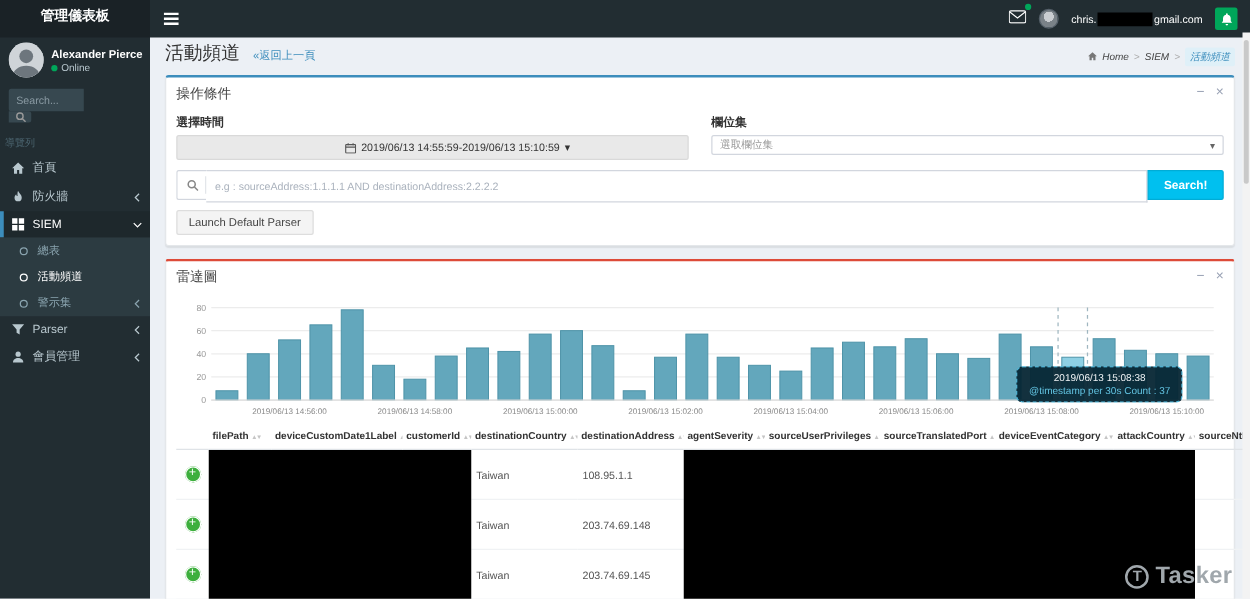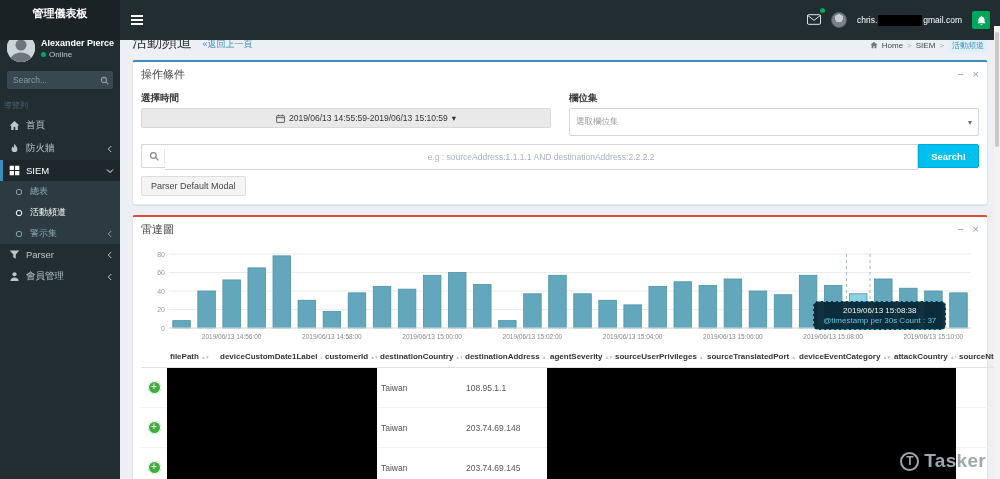--- a/index.html
+++ b/index.html
@@ -1,81 +1,81 @@
 <!DOCTYPE html>
 <html><head>
 <meta charset="utf-8">
 <style>
   * { margin:0; padding:0; box-sizing:border-box; }
   html,body { width:1000px; height:479px; overflow:hidden; }
   body { position:relative; background:#ecf0f5; font-family:"Liberation Sans","DejaVu Sans",sans-serif; }
 
   
-  .topbar { position:absolute; top:0; left:0; right:0; height:40px; display:flex; z-index:50; }
+  .topbar { position:absolute; top:0; left:0; right:0; height:30px; display:flex; z-index:50; }
   .logo { width:120px; background:#1a2226; color:#fff; font-size:11px; font-weight:bold; line-height:26px; text-align:center; flex:none; }
   .navbar { flex:1; background:#222d32; display:flex; align-items:center; }
   .hamburger { width:34px; height:26px; display:flex; align-items:center; justify-content:center; cursor:pointer; }
   .nav-right { margin-left:auto; display:flex; align-items:center; gap:10px; padding-right:10px; }
   .mail-wrap { position:relative; cursor:pointer; }
   .mail-badge { position:absolute; top:-3px; right:-4px; width:5px; height:5px; border-radius:50%; background:#00a65a; }
   .nav-avatar { width:16px; height:16px; border-radius:50%; background:radial-gradient(circle at 50% 38%, #c9cdd1 0 36%, #7a8288 37% 100%); border:1px solid #55606a; }
   .email { display:flex; align-items:center; color:#fff; font-size:8.5px; cursor:pointer; }
   .redact-inline { display:inline-block; width:44px; height:11px; background:#000; margin:0 1px; }
   .bell-box { width:18px; height:18px; background:#00a65a; border-radius:2px; display:flex; align-items:center; justify-content:center; cursor:pointer; }
 
   
   .sidebar { position:absolute; top:26px; left:0; bottom:0; width:120px; background:#222d32; z-index:40; }
   .user-panel { display:flex; align-items:center; gap:6px; padding:8px 7px 6px; }
   .avatar { width:28px; height:28px; border-radius:50%; overflow:hidden; background:#cfd4d8; flex:none; }
   .user-name { color:#fff; font-size:9px; font-weight:bold; white-space:nowrap; }
   .user-status { display:flex; align-items:center; gap:3px; font-size:8px; color:#b8c7ce; margin-top:2px; }
   .dot { width:5px; height:5px; border-radius:50%; background:#00a65a; }
-  .sidebar-search { display:flex; margin:3px 7px 6px; }
+  .sidebar-search { display:flex; margin:3px 7px 6px;flex-direction:column; }
   .sidebar-search input { flex:1; width:60px; background:#374850; border:1px solid #374850; border-radius:2px 0 0 2px; color:#ccc; font-size:8.5px; padding:3px 5px; outline:none; }
   .sidebar-search input::placeholder { color:#8a9aa3; }
   .sidebar-search button { background:#374850; border:none; width:18px; border-radius:0 2px 2px 0; color:#999; cursor:pointer; display:flex; align-items:center; justify-content:center; }
   .menu-header { color:#4b646f; font-size:8px; padding:5px 4px 3px; }
   .menu, .submenu { list-style:none; }
   .menu-item { display:flex; align-items:center; gap:5px; padding:5px 6px 5px 5px; color:#b8c7ce; font-size:9.5px; border-left:3px solid transparent; cursor:pointer; }
   .menu-item .mi { width:13px; display:flex; justify-content:center; flex:none; }
   .menu-item .chev { margin-left:auto; display:flex; }
   .menu-item.active { background:#1e282c; color:#fff; border-left-color:#3c8dbc; }
   .submenu { background:#2c3b41; }
   .submenu .menu-item { border-left:none; padding:4px 6px 4px 12px; color:#8aa4af; font-size:9px; }
   .submenu .menu-item.active { background:transparent; color:#fff; }
 
   
   .main { position:absolute; left:120px; top:26px; right:0; bottom:0; overflow:hidden; }
   .content-header { position:relative; padding:7px 12px 8px; }
   .page-title { display:inline; font-size:15px; font-weight:normal; color:#333; }
   .back-link { font-size:9px; color:#3c8dbc; text-decoration:none; margin-left:6px; cursor:pointer; }
-  .breadcrumb { position:absolute; right:12px; top:12px; display:flex; align-items:center; gap:4px; font-size:8px; color:#777; }
+  .breadcrumb { position:absolute; right:12px; top:12px; display:flex; align-items:center; gap:4px; font-size:8px; color:#777;font-style:italic; }
   .breadcrumb .sep { color:#aaa; }
   .crumb { color:#444; cursor:pointer; }
   .crumb-active { background:#dff0f8; color:#3c8dbc; padding:2px 4px; border-radius:2px; cursor:default; }
 
   .box { background:#fff; border:1px solid #e4e7ea; border-top:2px solid #3c8dbc; border-radius:3px; box-shadow:0 1px 1px rgba(0,0,0,.08); margin:0 12px 10px; }
   .chart-box { border-top-color:#dd4b39; margin-bottom:0; }
   .box-header { display:flex; align-items:center; padding:5px 8px 4px; }
   .box-title { font-size:11px; color:#444; }
   .box-tools { margin-left:auto; display:flex; gap:9px; color:#97a0b3; font-size:11px; }
   .box-tools span { cursor:pointer; line-height:1; }
   .box-body { padding:6px 8px 8px; }
 
   
   .filter-grid { display:flex; gap:18px; }
   .fcol { flex:1; min-width:0; }
   .flabel { display:block; font-size:9.5px; font-weight:bold; color:#333; margin-bottom:3px; }
   .daterange { height:20px; background:#e9e9e9; border:1px solid #d9d9d9; border-radius:2px; display:flex; align-items:center; justify-content:center; gap:4px; font-size:8.5px; color:#333; cursor:pointer;padding-left:40px; }
-  .selectbox { height:28px; background:#fff; border:1px solid #d2d6de; border-radius:2px; display:flex; align-items:center; font-size:8.5px; color:#999; padding:0 6px; cursor:pointer; }
+  .selectbox { height:16px; background:#fff; border:1px solid #d2d6de; border-radius:2px; display:flex; align-items:center; font-size:8.5px; color:#999; padding:0 6px; cursor:pointer; }
   .selectbox .caret { margin-left:auto; color:#666; font-size:8px; }
   .search-row { display:flex; margin-top:8px; height:24px; }
   .addon { width:24px; background:#fff; border:1px solid #d2d6de; border-right:none; border-radius:2px 0 0 2px; display:flex; align-items:center; justify-content:center; color:#888; position:relative; }
   .addon:after { content:""; position:absolute; right:0; top:4px; bottom:4px; width:1px; background:#e3e6ea; }
-  .query-input { flex:1; border:1px solid #d2d6de; border-left:none; font-size:8.5px; color:#333; padding:12px 7px; outline:none;text-align:center; }
+  .query-input { flex:1; border:1px solid #d2d6de; border-left:none; font-size:8.5px; color:#333; padding:12px 7px; outline:none; }
   .query-input::placeholder { color:#aab2bd; }
   .btn-search { background:#00c0ef; border:1px solid #00acd6; color:#fff; font-size:9.5px; font-weight:bold; padding:0 12px; border-radius:0 2px 2px 0; cursor:pointer; }
   .btn-default { margin-top:8px; background:#f4f4f4; border:1px solid #ddd; color:#444; font-size:9px; padding:4px 9px; border-radius:2px; cursor:pointer; }
 
   
   #chart-wrap { position:relative; margin:2px 0 2px; }
   #chart-wrap svg { display:block; }
   .chart-tooltip { position:absolute; background:rgba(6,38,52,.95); border:1px dashed #4db4d6; border-radius:5px; padding:4px 9px; text-align:center; white-space:nowrap; z-index:6; }
   .chart-tooltip .tt1 { color:#f0f3f5; font-size:8px; }
   .chart-tooltip .tt2 { color:#62c2e0; font-size:8px; margin-top:1px; }
@@ -324,21 +324,21 @@
       <div class="search-row">
         <span class="addon">
           <svg width="10" height="10" viewBox="0 0 16 16">
               <circle cx="7" cy="7" r="4.5" fill="none" stroke="#888" stroke-width="2"></circle>
               <path d="M10.5 10.5L15 15" stroke="#888" stroke-width="2"></path>
             </svg>
         </span>
         <input class="query-input" placeholder="e.g : sourceAddress:1.1.1.1 AND destinationAddress:2.2.2.2" style="">
         <button class="btn-search">Search!</button>
       </div>
-      <button class="btn-default">Parser Default Modal</button>
+      <button class="btn-default">Launch Default Parser</button>
     </div>
   </div>
 
   <div class="box chart-box">
     <div class="box-header">
       <span class="box-title">雷達圖</span>
       <span class="box-tools">
         <span>−</span>
         <span>×</span>
       </span>

